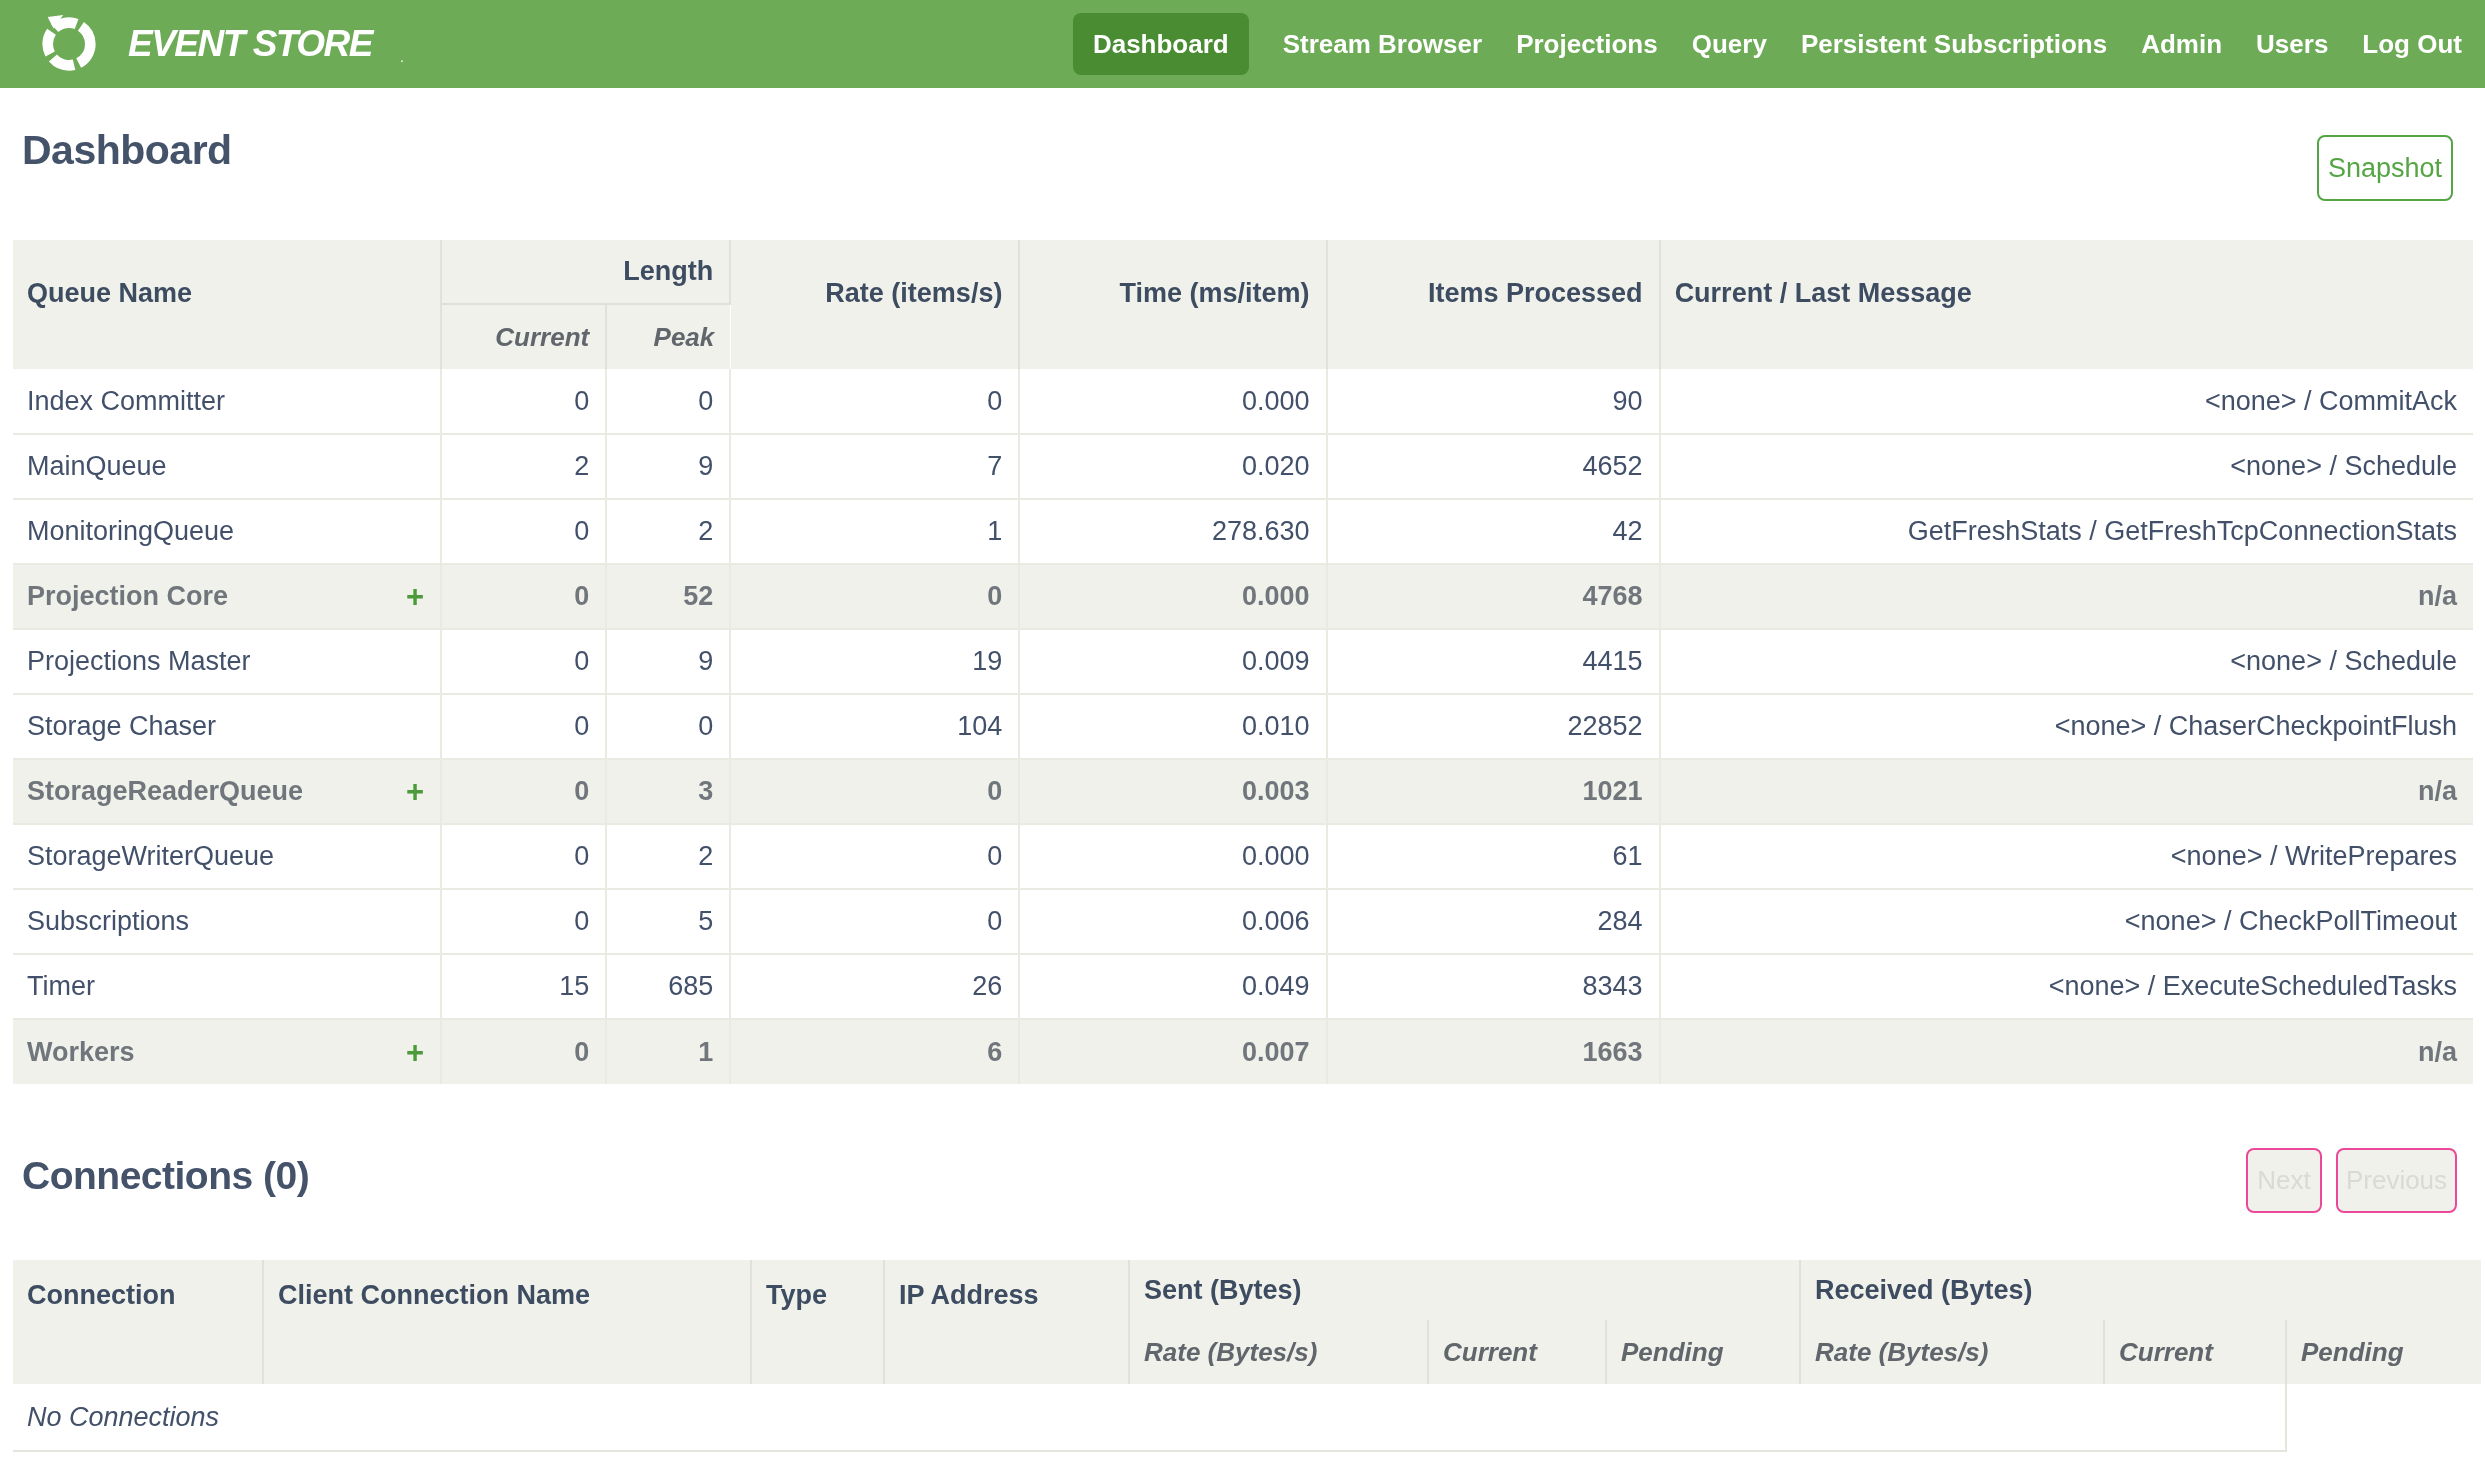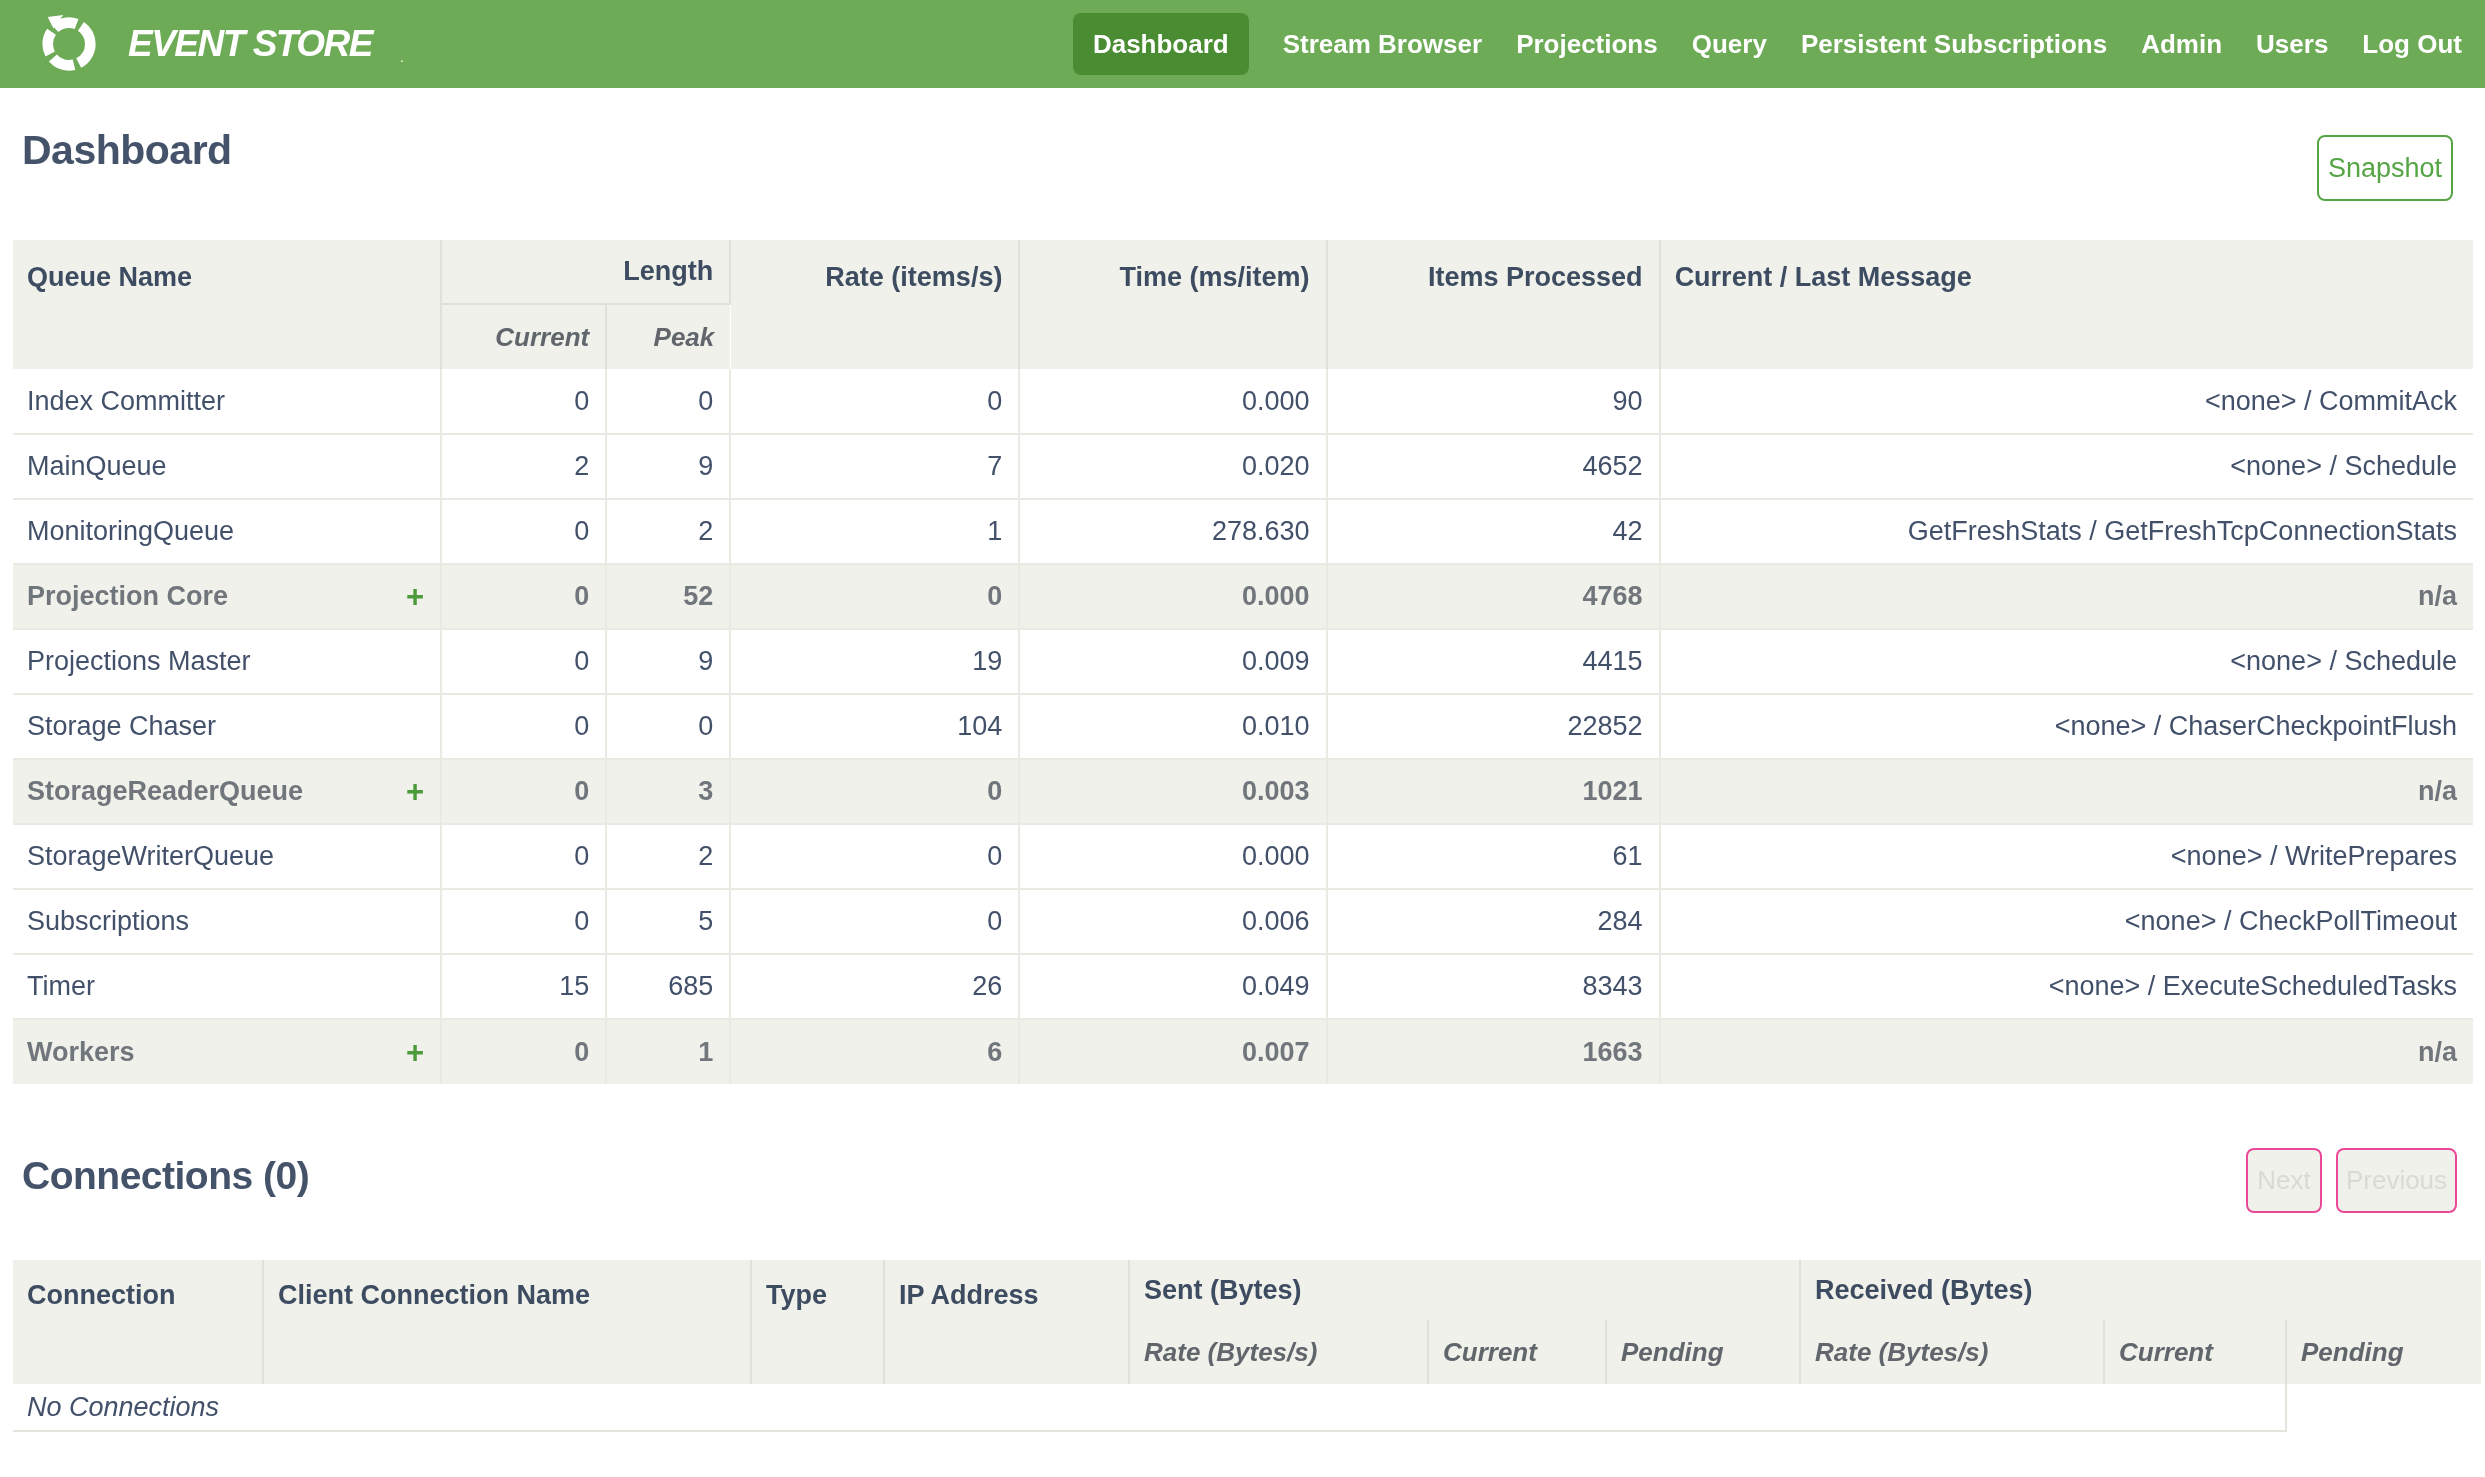--- a/index.html
+++ b/index.html
@@ -51,21 +51,21 @@
   table { border-collapse:collapse; table-layout:fixed; }
   .queue-table { position:absolute; left:13px; top:240px; width:2460px; }
   .queue-table th, .queue-table td { font-size:27px; overflow:hidden; white-space:nowrap; }
   .queue-table thead th {
     background:#f0f1ea; color:#3d4c61; font-weight:700; text-align:left;
     border-right:2px solid #e0e2d8;
   }
   .queue-table thead tr:first-child { height:64px; }
   .queue-table thead tr:last-child { height:65px; }
   .queue-table th:last-child, .queue-table td:last-child { border-right:none; }
-  .queue-table th.vtop { vertical-align:top; padding-top:22px; }
+  .queue-table th.vtop { vertical-align:top; padding-top:38px; }
   .queue-table th.num, .queue-table td.num { text-align:right; padding-right:16px; }
   .queue-table th.txt, .queue-table td.txt { padding-left:14px; }
   .queue-table th.group-len { text-align:right; padding-right:16px; vertical-align:middle; border-bottom:2px solid #dfe1d7; }
   .queue-table th.sub {
     font-style:italic; font-weight:700; color:#60666c; font-size:26px;
     text-align:right; padding-right:16px; vertical-align:middle;
   }
   .queue-table tbody td {
     height:65px; border-right:2px solid #e9eae1; border-top:2px solid #e9eae1;
     color:#42506a; background:#fff;
@@ -96,21 +96,21 @@
     padding-left:14px; border-right:2px solid #e0e2d8;
   }
   .conn-table thead tr:first-child { height:60px; }
   .conn-table thead tr:last-child { height:64px; }
   .conn-table thead th.vtop { vertical-align:top; padding-top:20px; }
   .conn-table thead th.grp { vertical-align:middle; }
   .conn-table thead th.sub {
     font-style:italic; font-weight:700; color:#60666c; font-size:26px; vertical-align:middle;
   }
   .conn-table thead th:last-child { border-right:none; }
-  .conn-table tbody td { height:47px; background:#fff;margin-top:41px; }
+  .conn-table tbody td { height:67px; background:#fff;margin-top:41px; }
   .conn-table tbody td.empty {
     font-style:italic; color:#42506a; padding-left:14px;
     border-bottom:2px solid #e4e5dd; border-right:2px solid #e4e5dd;
   }
 </style>
 </head>
 <body>
 
 <header class="navbar">
   <div class="brand">

